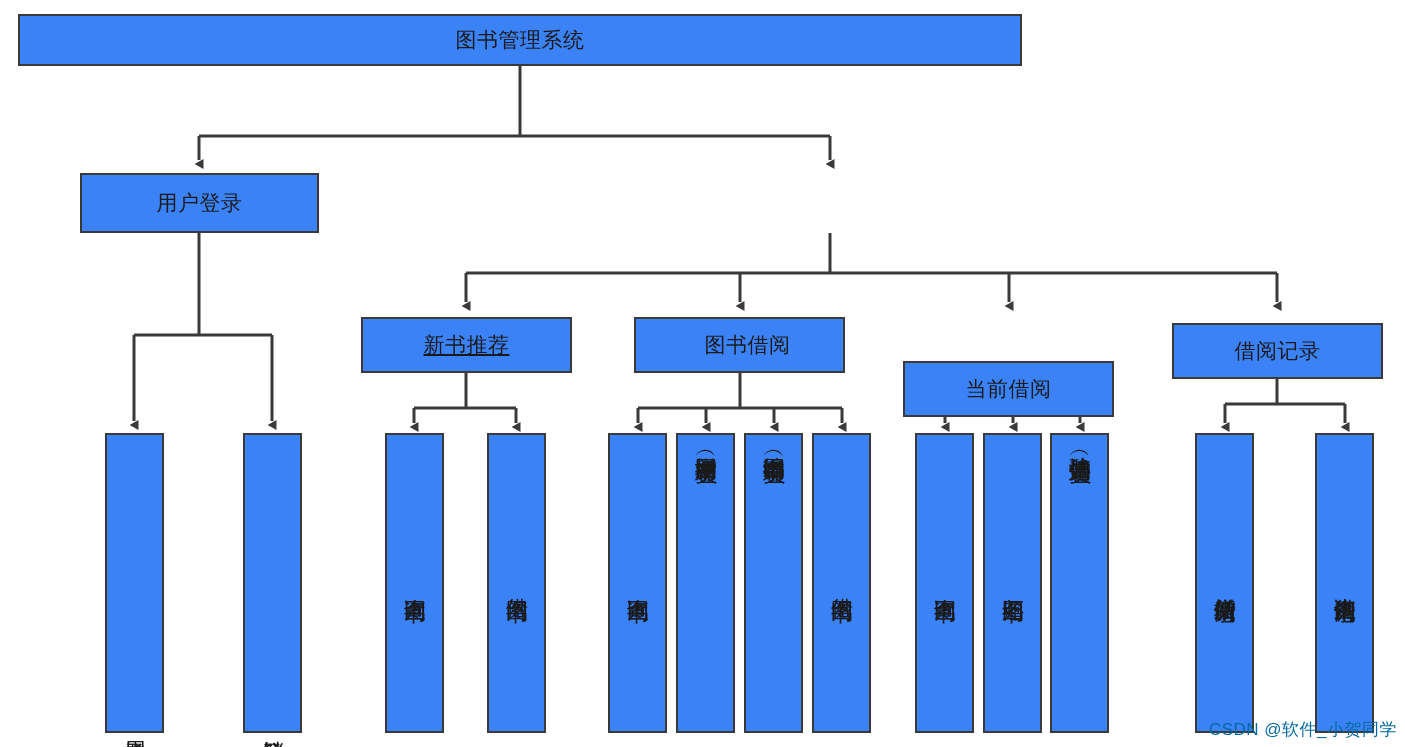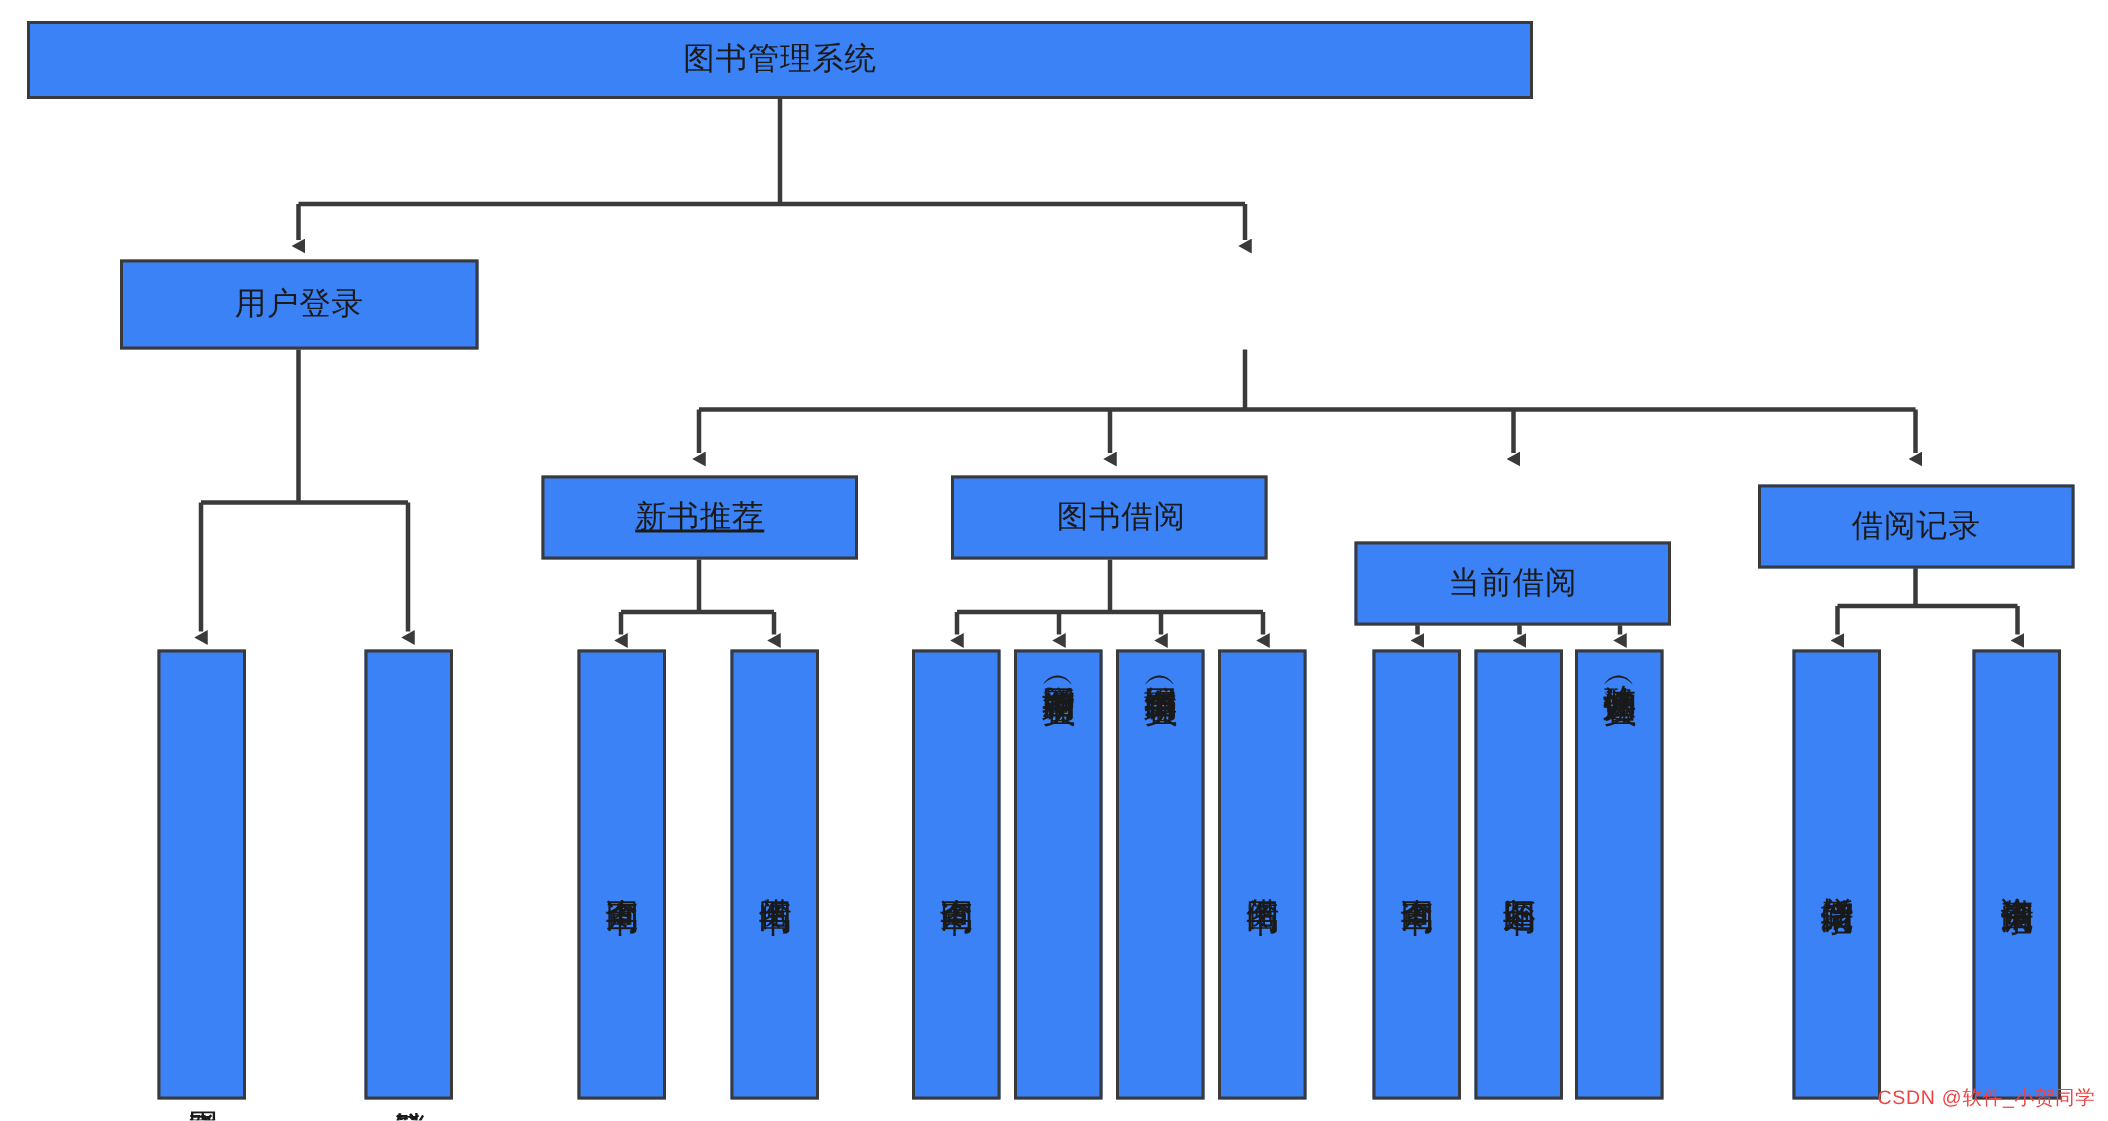--- a/index.html
+++ b/index.html
@@ -63,22 +63,22 @@
   .node.vert.align-bottom {
     align-items: flex-end;
   }
   .node.vert.align-bottom .label {
     margin-bottom: 4px;
   }
   #watermark {
     position: absolute;
     right: 8px;
     bottom: 6px;
-    font-size: 13px;
-    color: #ef4444;
+    font-size: 17px;
+    color: #0369a1;
     letter-spacing: 0.5px;
     white-space: nowrap;
     user-select: none;
   }
 </style>
 </head>
 <body>
 
 <div id="canvas">
 

